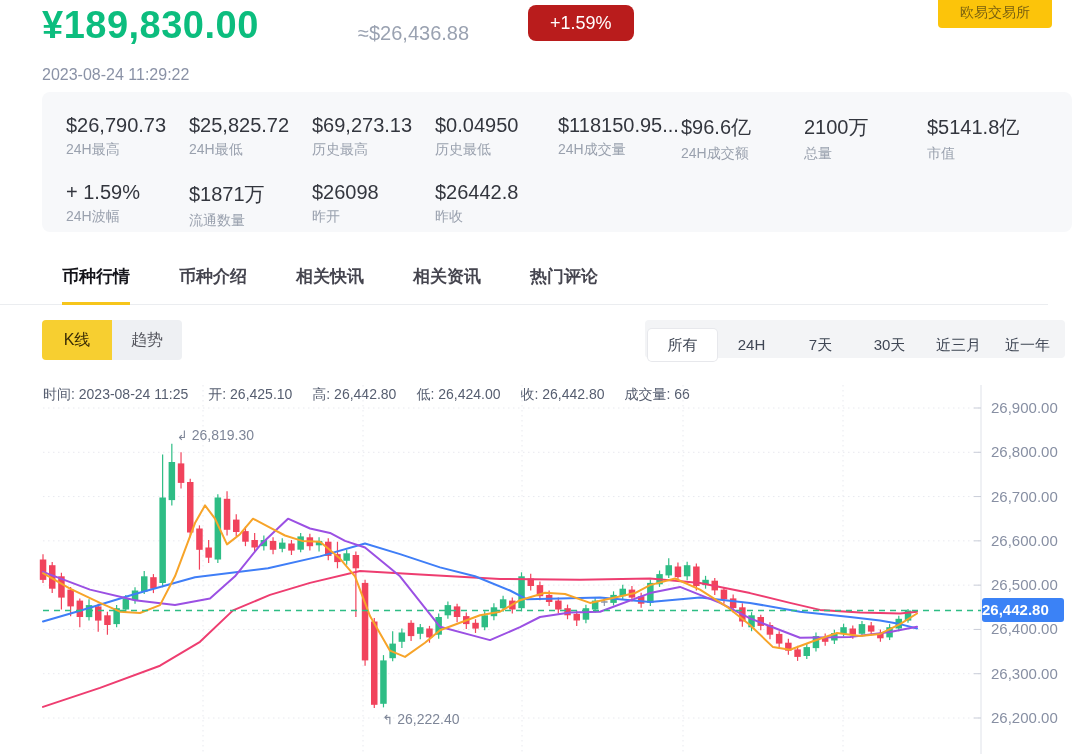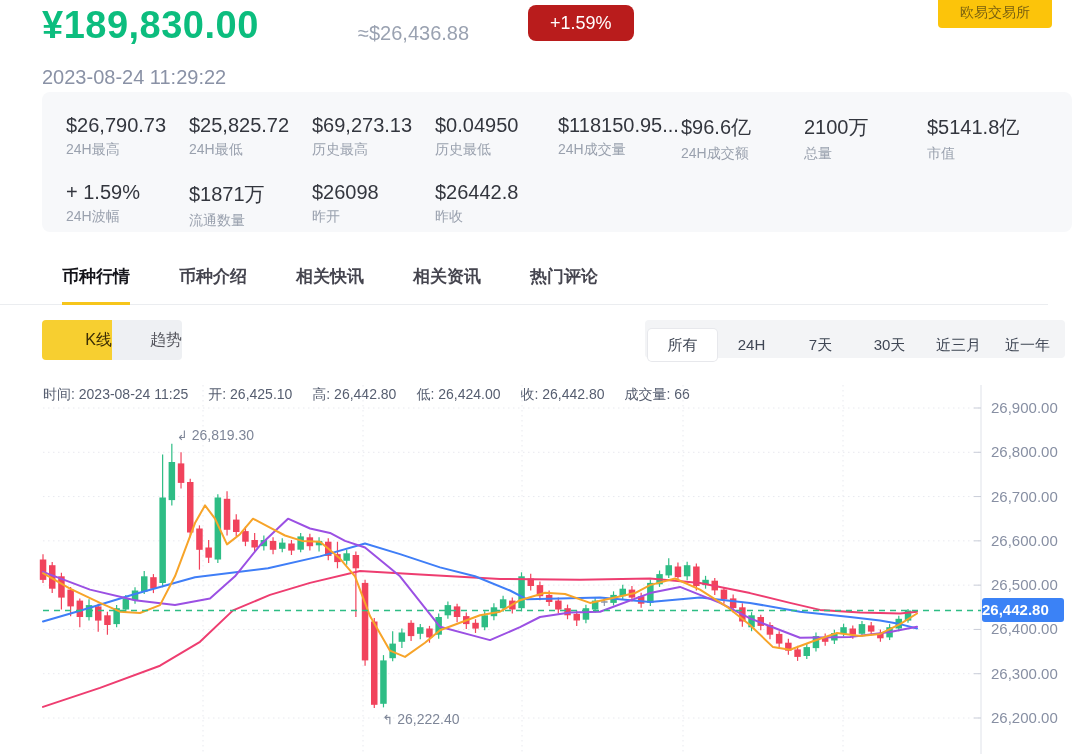--- a/index.html
+++ b/index.html
@@ -6,37 +6,37 @@
   body { font-family:"Liberation Sans","DejaVu Sans",sans-serif; background:#fff; }
   #app { position:relative; width:1079px; height:754px; background:#fff; overflow:hidden; }
 
   
   .price-cny { position:absolute; left:42px; top:4px; font-size:38px; font-weight:700; color:#0cbd7e; letter-spacing:.5px; }
   .price-usd { position:absolute; left:358px; top:22px; font-size:20px; color:#9aa2b1; }
   .change-badge { position:absolute; left:528px; top:5px; height:36px; line-height:36px; padding:0 22px;
     background:#b91c1c; color:#fff; font-size:18px; border-radius:8px; }
   .exchange-btn { position:absolute; right:27px; top:-8px; height:36px; padding:0 22px; line-height:40px;
     background:#fcc40a; color:#7a6110; font-size:14px; border-radius:4px; border:none; cursor:pointer; }
-  .timestamp { position:absolute; left:42px; top:66px; font-size:20px; color:#8a92a6; }
+  .timestamp { position:absolute; left:42px; top:66px; font-size:16px; color:#8a92a6; }
 
   
   .stats-card { position:absolute; left:42px; top:92px; width:1030px; height:140px; background:#f7f8fa; border-radius:8px; padding:22px 0 0 24px; }
   .stats-row { display:grid; grid-template-columns:repeat(8,123px); margin-bottom:18px; }
   .stat-value { font-size:20px; color:#33363e; }
   .stat-label { font-size:14px; color:#9aa1ae; margin-top:4px; }
 
   
   .tabs { position:absolute; left:0; top:252px; width:1048px; height:53px; border-bottom:1px solid #ebedf0; display:flex; align-items:flex-start; padding-left:62px; gap:49px; }
   .tab { position:relative; font-size:17px; font-weight:700; color:#45454f; height:53px; line-height:50px; cursor:pointer; }
   .tab.active { color:#14141a; }
   .tab.active::after { content:""; position:absolute; left:0; right:0; bottom:0; height:3px; background:#f6c51b; }
 
   
   .view-toggle { position:absolute; left:42px; top:320px; display:flex; border-radius:4px; overflow:hidden; }
-  .view-btn { width:70px; height:40px; font-size:16px; border:none; cursor:pointer; background:#eef0f3; color:#55565e;text-align:right; }
+  .view-btn { width:70px; height:40px; font-size:16px; border:none; cursor:pointer; background:#eef0f3; color:#55565e; }
   .view-btn.active { background:#f7cf30; color:#3c2e05; }
   .ranges { position:absolute; left:645px; top:320px; width:420px; height:38px; background:#f3f4f6; border-radius:4px; display:flex; align-items:center; padding:3px; }
   .range-item { flex:1; height:32px; line-height:32px; text-align:center; font-size:15px; color:#3f4654; cursor:pointer; border-radius:4px;margin-top:12px; }
   .range-item.active { background:#fff; box-shadow:0 0 0 1px #e7e8ec; }
 
   
   .legend1 { position:absolute; left:43px; top:386px; font-size:14px; color:#565e70; white-space:nowrap; }
   .legend1 .pair { margin-right:20px; }
   .legend2 { position:absolute; left:43px; top:413px; font-size:14px; color:#565e70; white-space:nowrap; }
   .legend2 .pair { margin-right:24px; }

